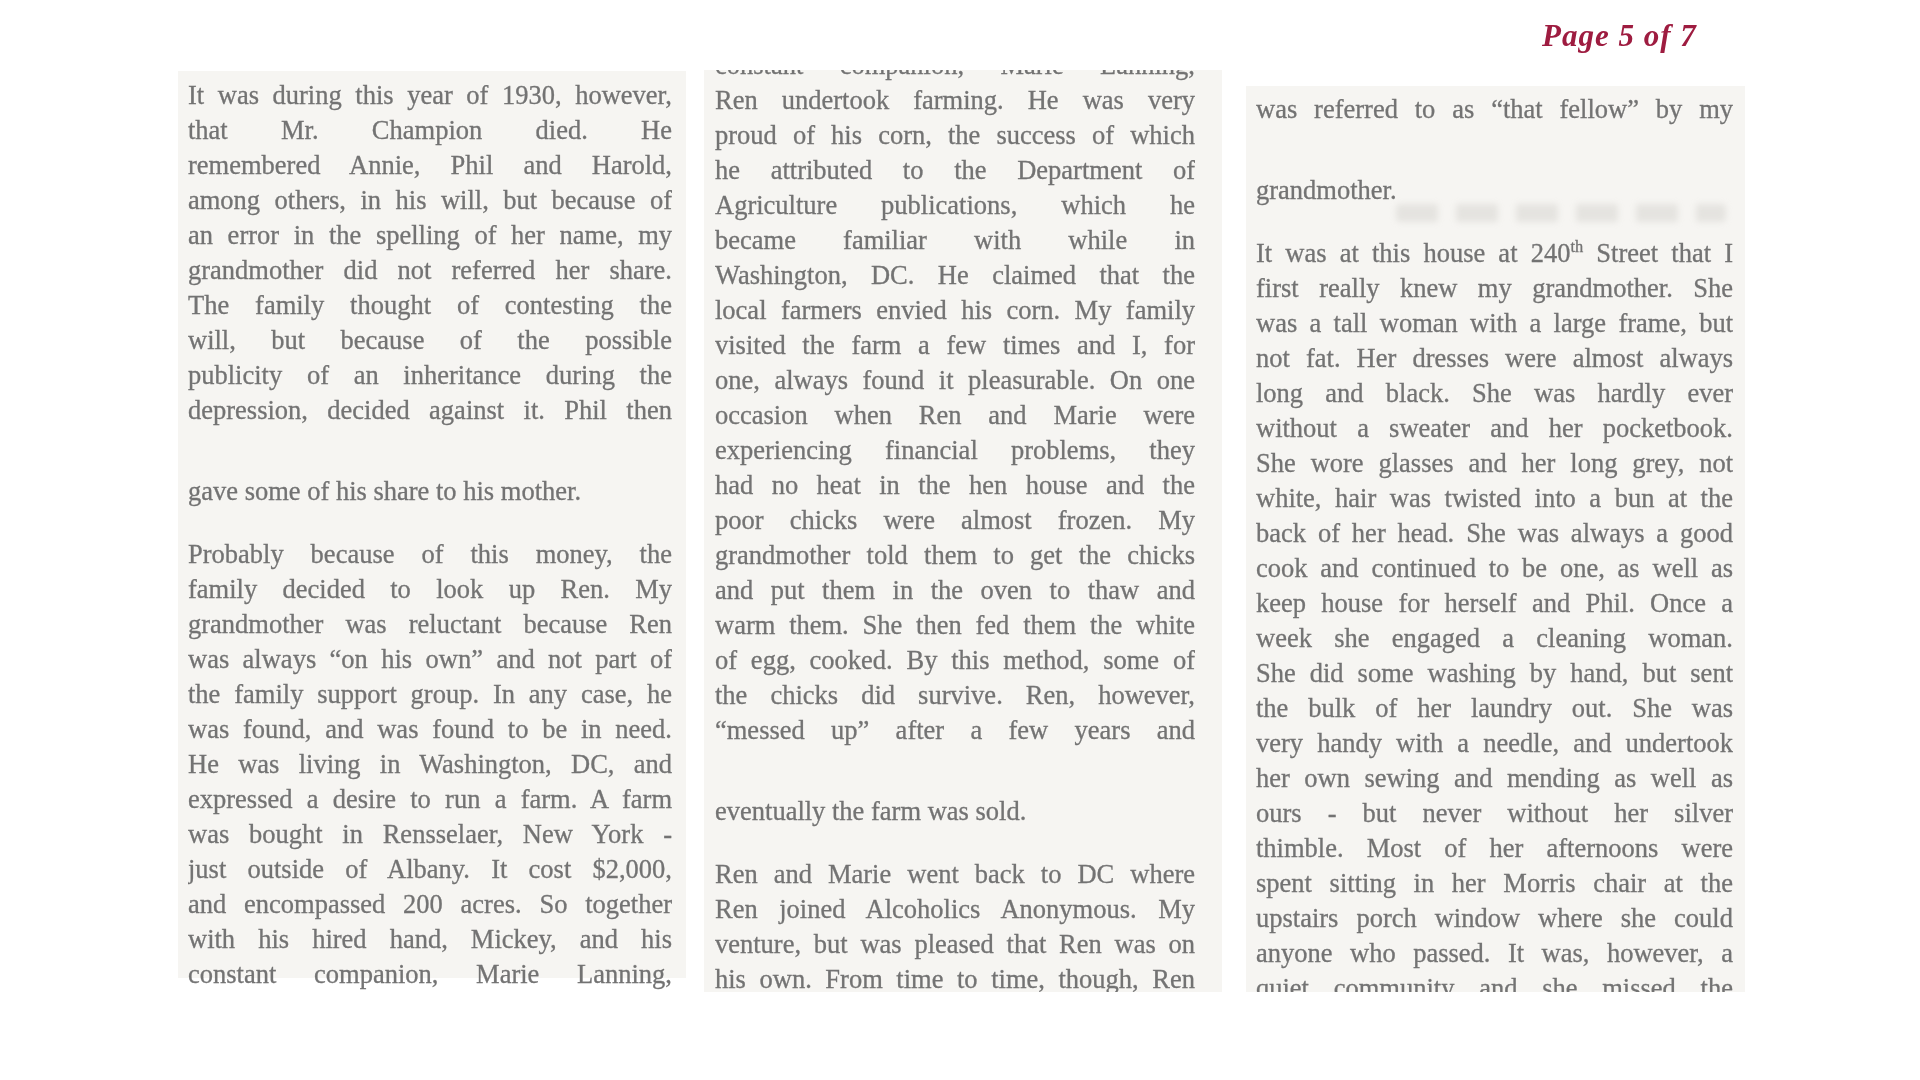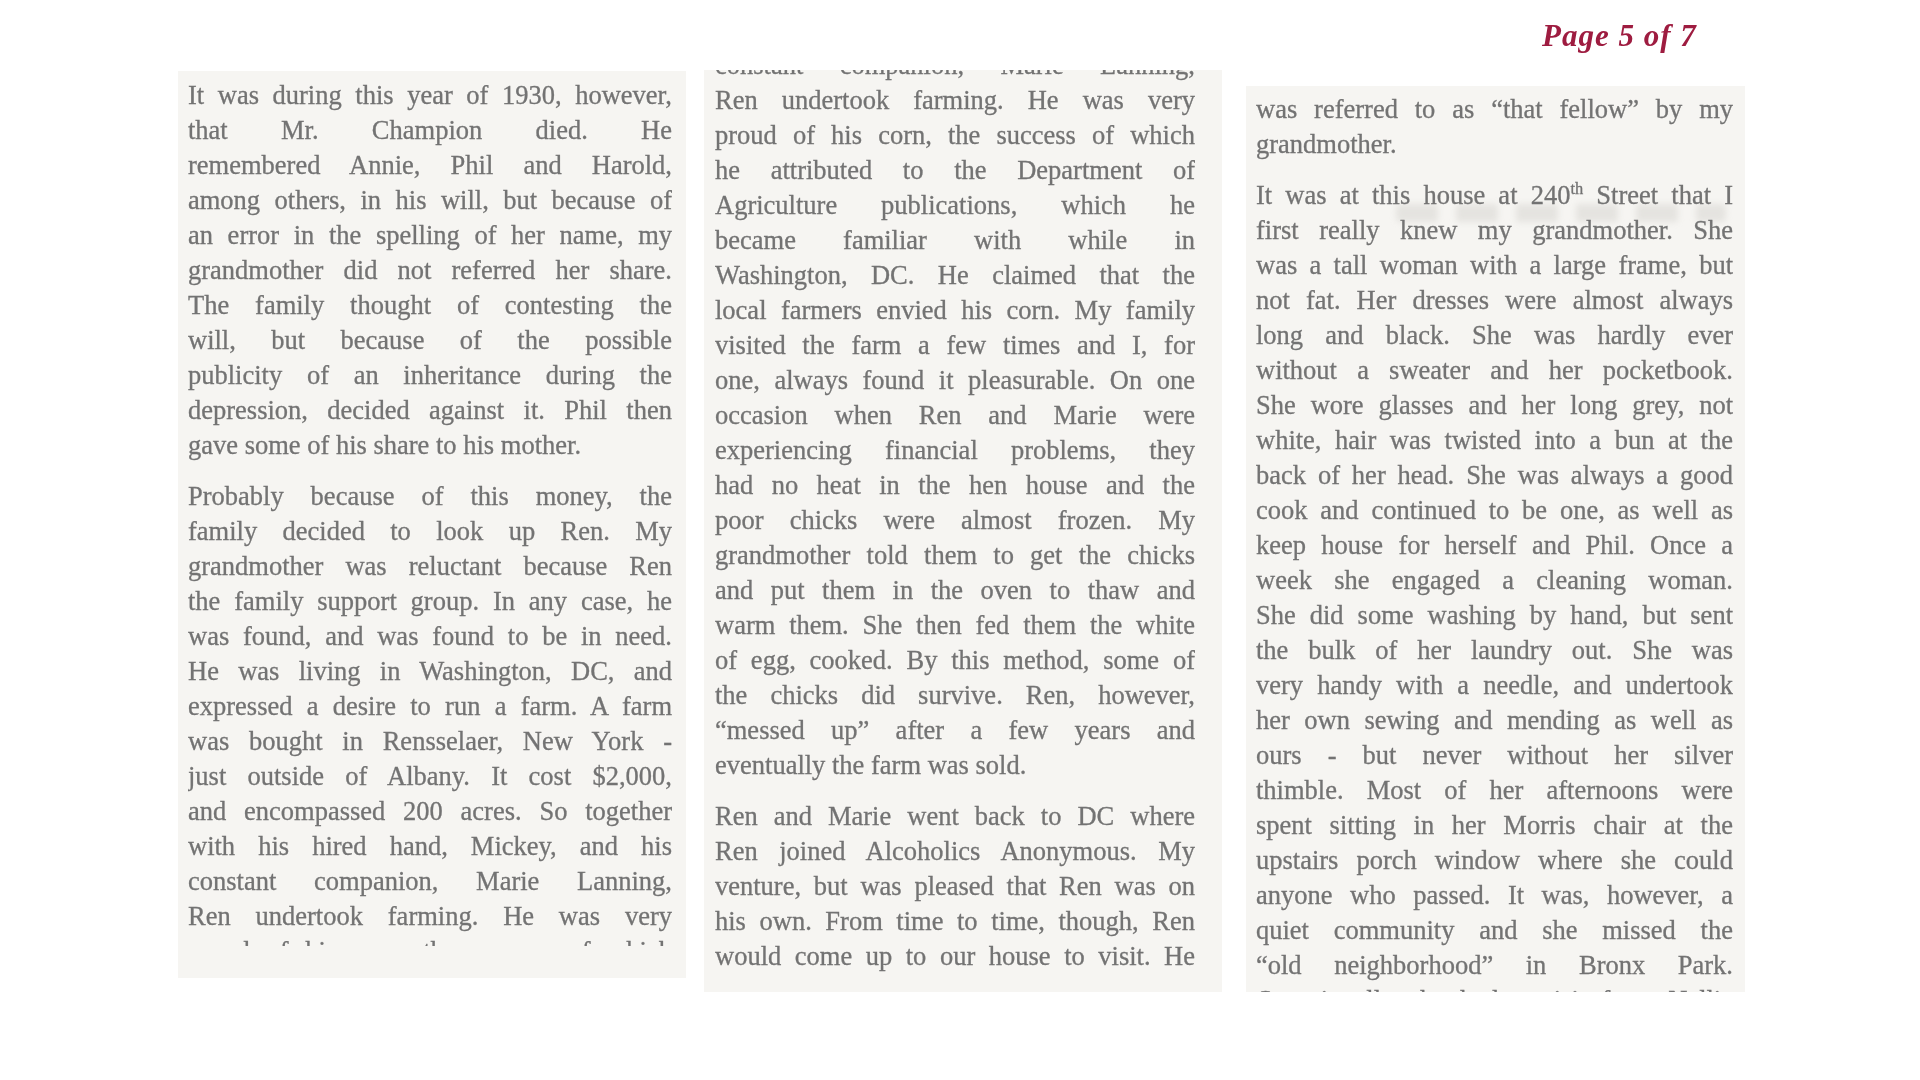--- a/index.html
+++ b/index.html
@@ -19,22 +19,22 @@
   .coltext{
     position:absolute;box-sizing:border-box;
     font-family:"Liberation Serif", serif;
     font-size:26.5px;line-height:35px;color:#737373;
     -webkit-text-stroke:0.3px currentColor;
   }
   .line{
     text-align:justify;text-align-last:justify;
     height:35px;overflow:hidden;white-space:normal;
   }
-  .line.end{text-align-last:left;}
-  .para + .para{margin-top:16px;}
+  .line.end{text-align-last:left;margin-top:46px;}
+  .para + .para{margin-top:28px;}
   .clip{overflow:hidden;position:relative;}
   .clip .line{height:35px;}
   sup{font-size:0.62em;line-height:0;vertical-align:super;}
   .artifact{
     position:absolute;left:150px;top:118px;width:330px;height:18px;
     background:repeating-linear-gradient(90deg,#c6c4bf 0 42px,rgba(0,0,0,0) 42px 60px);
     filter:blur(3px);opacity:0.35;border-radius:4px;
   }
 </style>
 </head>
@@ -56,20 +56,21 @@
           <div class="line">The family thought of contesting the</div>
           <div class="line">will, but because of the possible</div>
           <div class="line">publicity of an inheritance during the</div>
           <div class="line">depression, decided against it. Phil then</div>
           <div class="line end">gave some of his share to his mother.</div>
         </div>
         <div class="para">
           <div class="line">Probably because of this money, the</div>
           <div class="line">family decided to look up Ren. My</div>
           <div class="line">grandmother was reluctant because Ren</div>
+          <div class="line">was always “on his own” and not part of</div>
           <div class="line">the family support group. In any case, he</div>
           <div class="line">was found, and was found to be in need.</div>
           <div class="line">He was living in Washington, DC, and</div>
           <div class="line">expressed a desire to run a farm. A farm</div>
           <div class="line">was bought in Rensselaer, New York -</div>
           <div class="line">just outside of Albany. It cost $2,000,</div>
           <div class="line">and encompassed 200 acres. So together</div>
           <div class="line">with his hired hand, Mickey, and his</div>
           <div class="line">constant companion, Marie Lanning,</div>
           <div class="line">Ren undertook farming. He was very</div>

